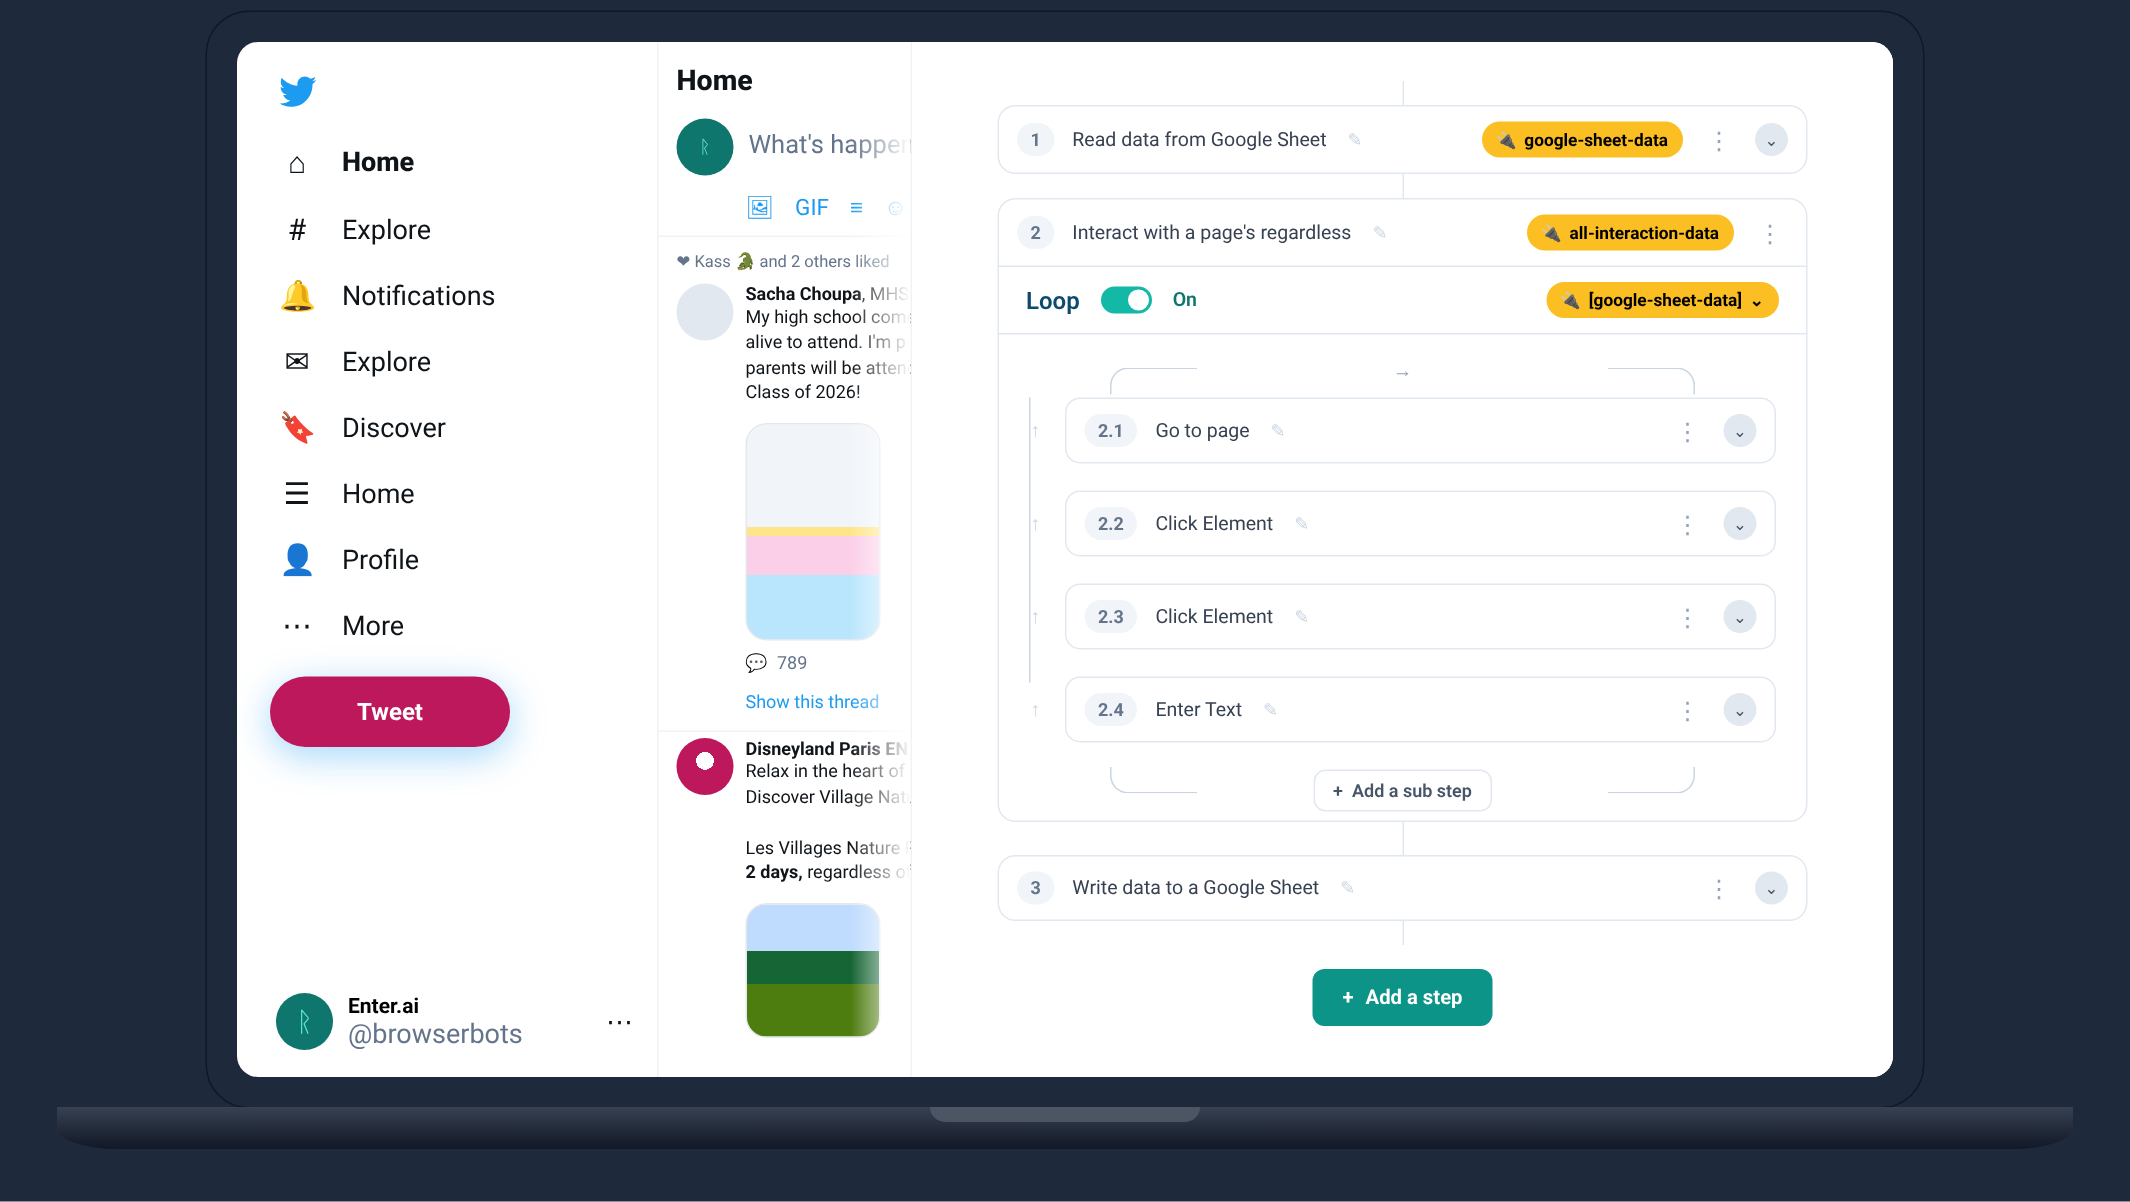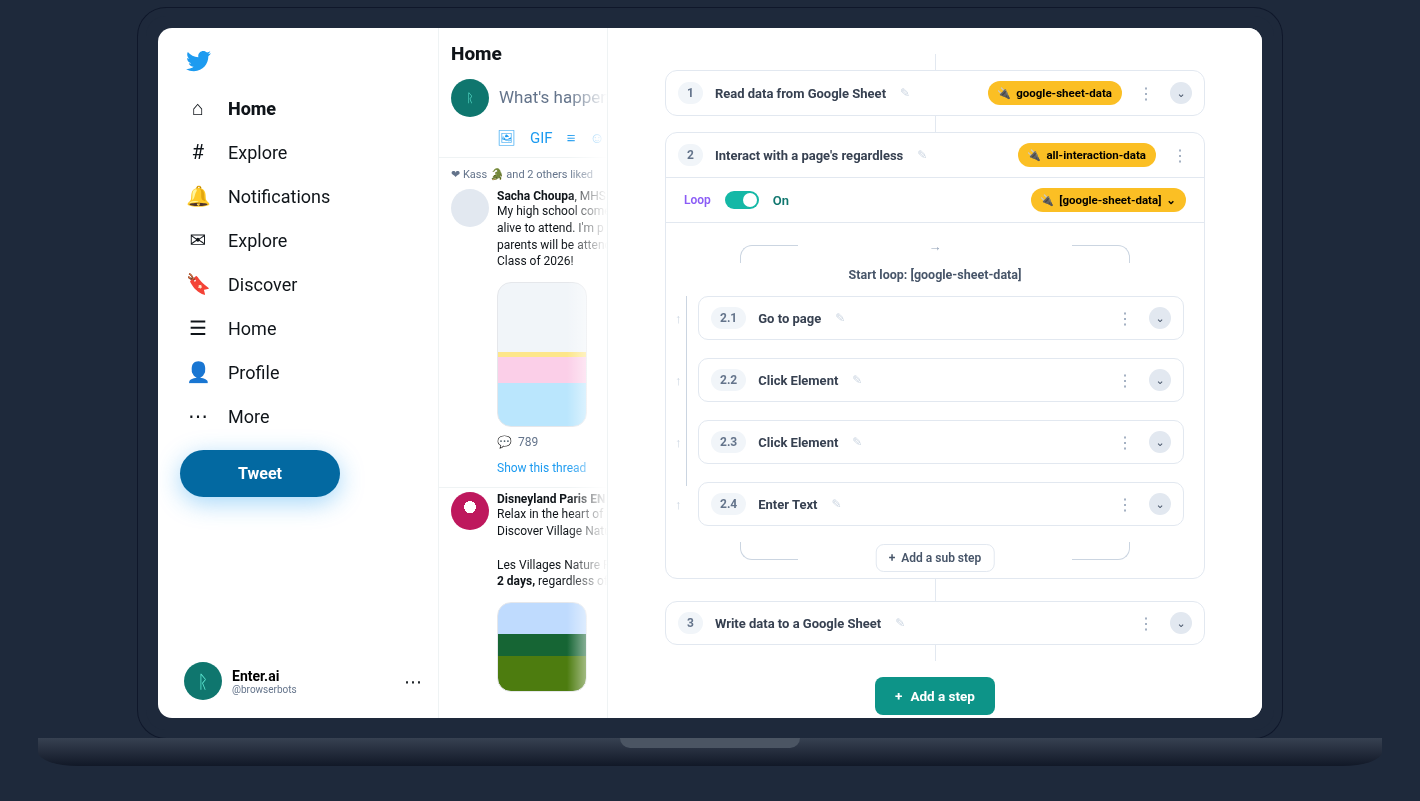--- a/index.html
+++ b/index.html
@@ -9,25 +9,25 @@
 .screen{background:#fff;border-radius:14px;height:690px;display:flex;overflow:hidden}
 .base{height:28px;background:linear-gradient(#374151,#111827);margin:0 -100px;border-radius:0 0 40px 40px/0 0 14px 14px;position:relative}
 .base::before{content:"";position:absolute;left:50%;top:0;transform:translateX(-50%);width:180px;height:10px;background:#4b5563;border-radius:0 0 18px 18px}
 
 .tw{width:280px;flex-shrink:0;padding:14px 8px 10px 18px;display:flex;flex-direction:column;position:relative}
 .logo{color:#1d9bf0;font-size:28px;padding:6px 10px}
 .nav{margin-top:6px}
 .navitem{display:flex;align-items:center;gap:18px;padding:10px 10px;font-size:18px;color:#0f1419;border-radius:30px;cursor:pointer}
 .navitem.active{font-weight:800}
 .icn{width:24px;text-align:center;font-size:20px}
-.tweetbtn{background:#0369a1;color:#fff;font-weight:700;font-size:16px;border:none;border-radius:30px;padding:14px 0;width:160px;margin:12px 0 0 4px;cursor:pointer;box-shadow:0 6px 24px rgba(29,155,240,.4)}
+.tweetbtn{background:#be185d;color:#fff;font-weight:700;font-size:16px;border:none;border-radius:30px;padding:14px 0;width:160px;margin:12px 0 0 4px;cursor:pointer;box-shadow:0 6px 24px rgba(29,155,240,.4)}
 .acct{margin-top:auto;display:flex;align-items:center;gap:10px;padding:8px}
 .av{width:38px;height:38px;border-radius:50%;background:#0f766e;display:flex;align-items:center;justify-content:center;color:#5eead4;font-size:18px}
 .acct .nm{font-weight:700;font-size:14px}
-.acct .hd{font-size:10px;color:#64748b}
+.acct .hd{font-size:18px;color:#64748b}
 .acct .dots{margin-left:auto;font-size:18px;color:#0f1419}
 
 .feed{width:170px;flex-shrink:0;position:relative;font-size:12px;color:#0f1419;border-left:1px solid #eff3f4;border-right:1px solid #eff3f4;overflow:hidden}
 .feed .fade{position:absolute;right:0;top:0;bottom:0;width:40px;background:linear-gradient(90deg,rgba(255,255,255,0),#fff)}
 .fh{font-weight:800;font-size:19px;padding:14px 12px 10px}
 .compose{display:flex;gap:10px;padding:4px 12px}
 .miniav{width:38px;height:38px;border-radius:50%;background:#0f766e;flex-shrink:0;display:flex;align-items:center;justify-content:center;color:#5eead4}
 .ph{color:#64748b;font-size:17px;padding-top:8px;white-space:nowrap}
 .cicons{display:flex;gap:14px;padding:8px 0 10px 58px;color:#1d9bf0;font-size:15px;border-bottom:1px solid #eff3f4}
 .likeline{font-size:11px;color:#64748b;padding:10px 12px 4px;white-space:nowrap}
@@ -41,37 +41,37 @@
 .showt{color:#1d9bf0;font-size:12px;padding:4px 0 12px 58px;border-bottom:1px solid #eff3f4}
 .tav2{background:radial-gradient(circle at 50% 40%,#fff 0 20%,#be185d 20% 100%)}
 .timg2{margin:8px 0 0 58px;width:90px;height:90px;background:linear-gradient(#bfdbfe 35%,#166534 35% 60%,#4d7c0f 60%);border-radius:14px;border:1px solid #e5e7eb}
 
 .ax{flex:1;background:#fff;padding:26px 26px 20px;overflow:hidden}
 .flow{max-width:540px;margin:0 auto;display:flex;flex-direction:column;align-items:center}
 .conn{width:1px;height:16px;background:#e2e8f0}
 .step{width:100%;background:#fff;border:1px solid #e2e8f0;border-radius:12px}
 .shead{display:flex;align-items:center;gap:12px;padding:10px 12px}
 .num{background:#f1f5f9;color:#64748b;font-size:12px;font-weight:700;border-radius:12px;padding:4px 9px}
-.stitle{font-size:13px;font-weight:700;color:#374151}
+.stitle{font-size:13px;font-weight:400;color:#374151}
 .pen{color:#cbd5e1;font-size:12px;margin-left:2px}
 .sp{flex:1}
 .chip{background:#fbbf24;font-size:11.5px;font-weight:700;padding:5px 10px;border-radius:14px;display:flex;align-items:center;gap:5px}
 .kebab{color:#94a3b8;font-size:16px;padding:0 4px;cursor:pointer}
 .chev{width:22px;height:22px;border-radius:50%;background:#e2e8f0;display:flex;align-items:center;justify-content:center;font-size:11px;color:#475569;cursor:pointer}
 .subbar{border-top:1px solid #e2e8f0;padding:10px 18px;display:flex;align-items:center;gap:14px}
 .tgl{width:34px;height:18px;background:#14b8a6;border-radius:10px;position:relative}
 .tgl::after{content:"";position:absolute;right:2px;top:2px;width:14px;height:14px;background:#fff;border-radius:50%}
 .on{font-size:13px;color:#0f766e;font-weight:600}
 .loopbody{border-top:1px solid #e2e8f0;padding:22px 20px 18px;position:relative}
 .looptop{position:relative;height:20px}
 .lt-l{position:absolute;left:54px;top:0;width:58px;height:18px;border-top:1px solid #cbd5e1;border-left:1px solid #cbd5e1;border-radius:12px 0 0 0}
 .lt-r{position:absolute;right:54px;top:0;width:58px;height:18px;border-top:1px solid #cbd5e1;border-right:1px solid #cbd5e1;border-radius:0 12px 0 0}
 .lt-a{position:absolute;left:50%;top:-6px;transform:translateX(-50%);color:#94a3b8;font-size:13px}
 .looplabel{text-align:center;font-size:12.5px;font-weight:700;color:#475569;padding:2px 0 14px}
-.subwrap{position:relative;padding-left:12px}
+.subwrap{position:relative;padding-left:24px}
 .rail{position:absolute;left:0;top:0;bottom:40px;width:1px;background:#cbd5e1}
 .sub{background:#fff;border:1px solid #e2e8f0;border-radius:10px;margin-bottom:18px;position:relative}
 .sub::before{content:"↑";position:absolute;left:-24px;top:50%;transform:translateY(-50%);color:#cbd5e1;font-size:13px}
 .sub::after{content:"";position:absolute;left:-23px;top:50%;width:22px;height:1px}
 .sub .shead{padding:10px 12px}
 .loopbot{position:relative;height:20px;margin-top:-4px}
 .lb-l{position:absolute;left:54px;bottom:0;width:58px;height:18px;border-bottom:1px solid #cbd5e1;border-left:1px solid #cbd5e1;border-radius:0 0 0 12px}
 .lb-r{position:absolute;right:54px;bottom:0;width:58px;height:18px;border-bottom:1px solid #cbd5e1;border-right:1px solid #cbd5e1;border-radius:0 0 12px 0}
 .lb-a{position:absolute;left:50%;bottom:-6px;transform:translateX(-50%);color:#94a3b8;font-size:13px}
 .addsub{position:absolute;left:50%;bottom:-12px;transform:translateX(-50%);background:#fff;border:1px solid #e2e8f0;border-radius:8px;padding:6px 12px;font-size:12px;font-weight:600;color:#475569;cursor:pointer;display:flex;gap:6px;align-items:center}
@@ -211,37 +211,36 @@
               <span class="stitle">Interact with a page's regardless</span>
               <span class="pen">✎</span>
               <span class="sp"></span>
               <span class="chip">
                   <span class="plug">🔌</span>
                   <span>all-interaction-data</span>
                 </span>
               <span class="kebab">⋮</span>
             </div>
             <div class="subbar">
-              <span style="font-size:12px;font-weight:600;color:#8b5cf6">Loop</span>
+              <span style="font-size:16px;font-weight:600;color:#0c4a6e">Loop</span>
               <span class="tgl"></span>
               <span class="on">On</span>
               <span class="sp"></span>
               <span class="chip">
                   <span class="plug">🔌</span>
                   <span>[google-sheet-data]</span> 
                   <span>⌄</span>
                 </span>
             </div>
             <div class="loopbody">
               <div class="looptop">
                 <div class="lt-l"></div>
                   <div class="lt-r"></div>
                   <div class="lt-a">→</div>
               </div>
-              <div class="looplabel">Start loop: [google-sheet-data]</div>
               <div class="subwrap">
                 <div class="rail"></div>
                 <div class="sub">
                   <div class="shead">
                     <span class="num">2.1</span>
                     <span class="stitle">Go to page</span>
                     <span class="pen">✎</span>
                     <span class="sp"></span>
                     <span class="kebab">⋮</span>
                     <span class="chev">⌄</span>

